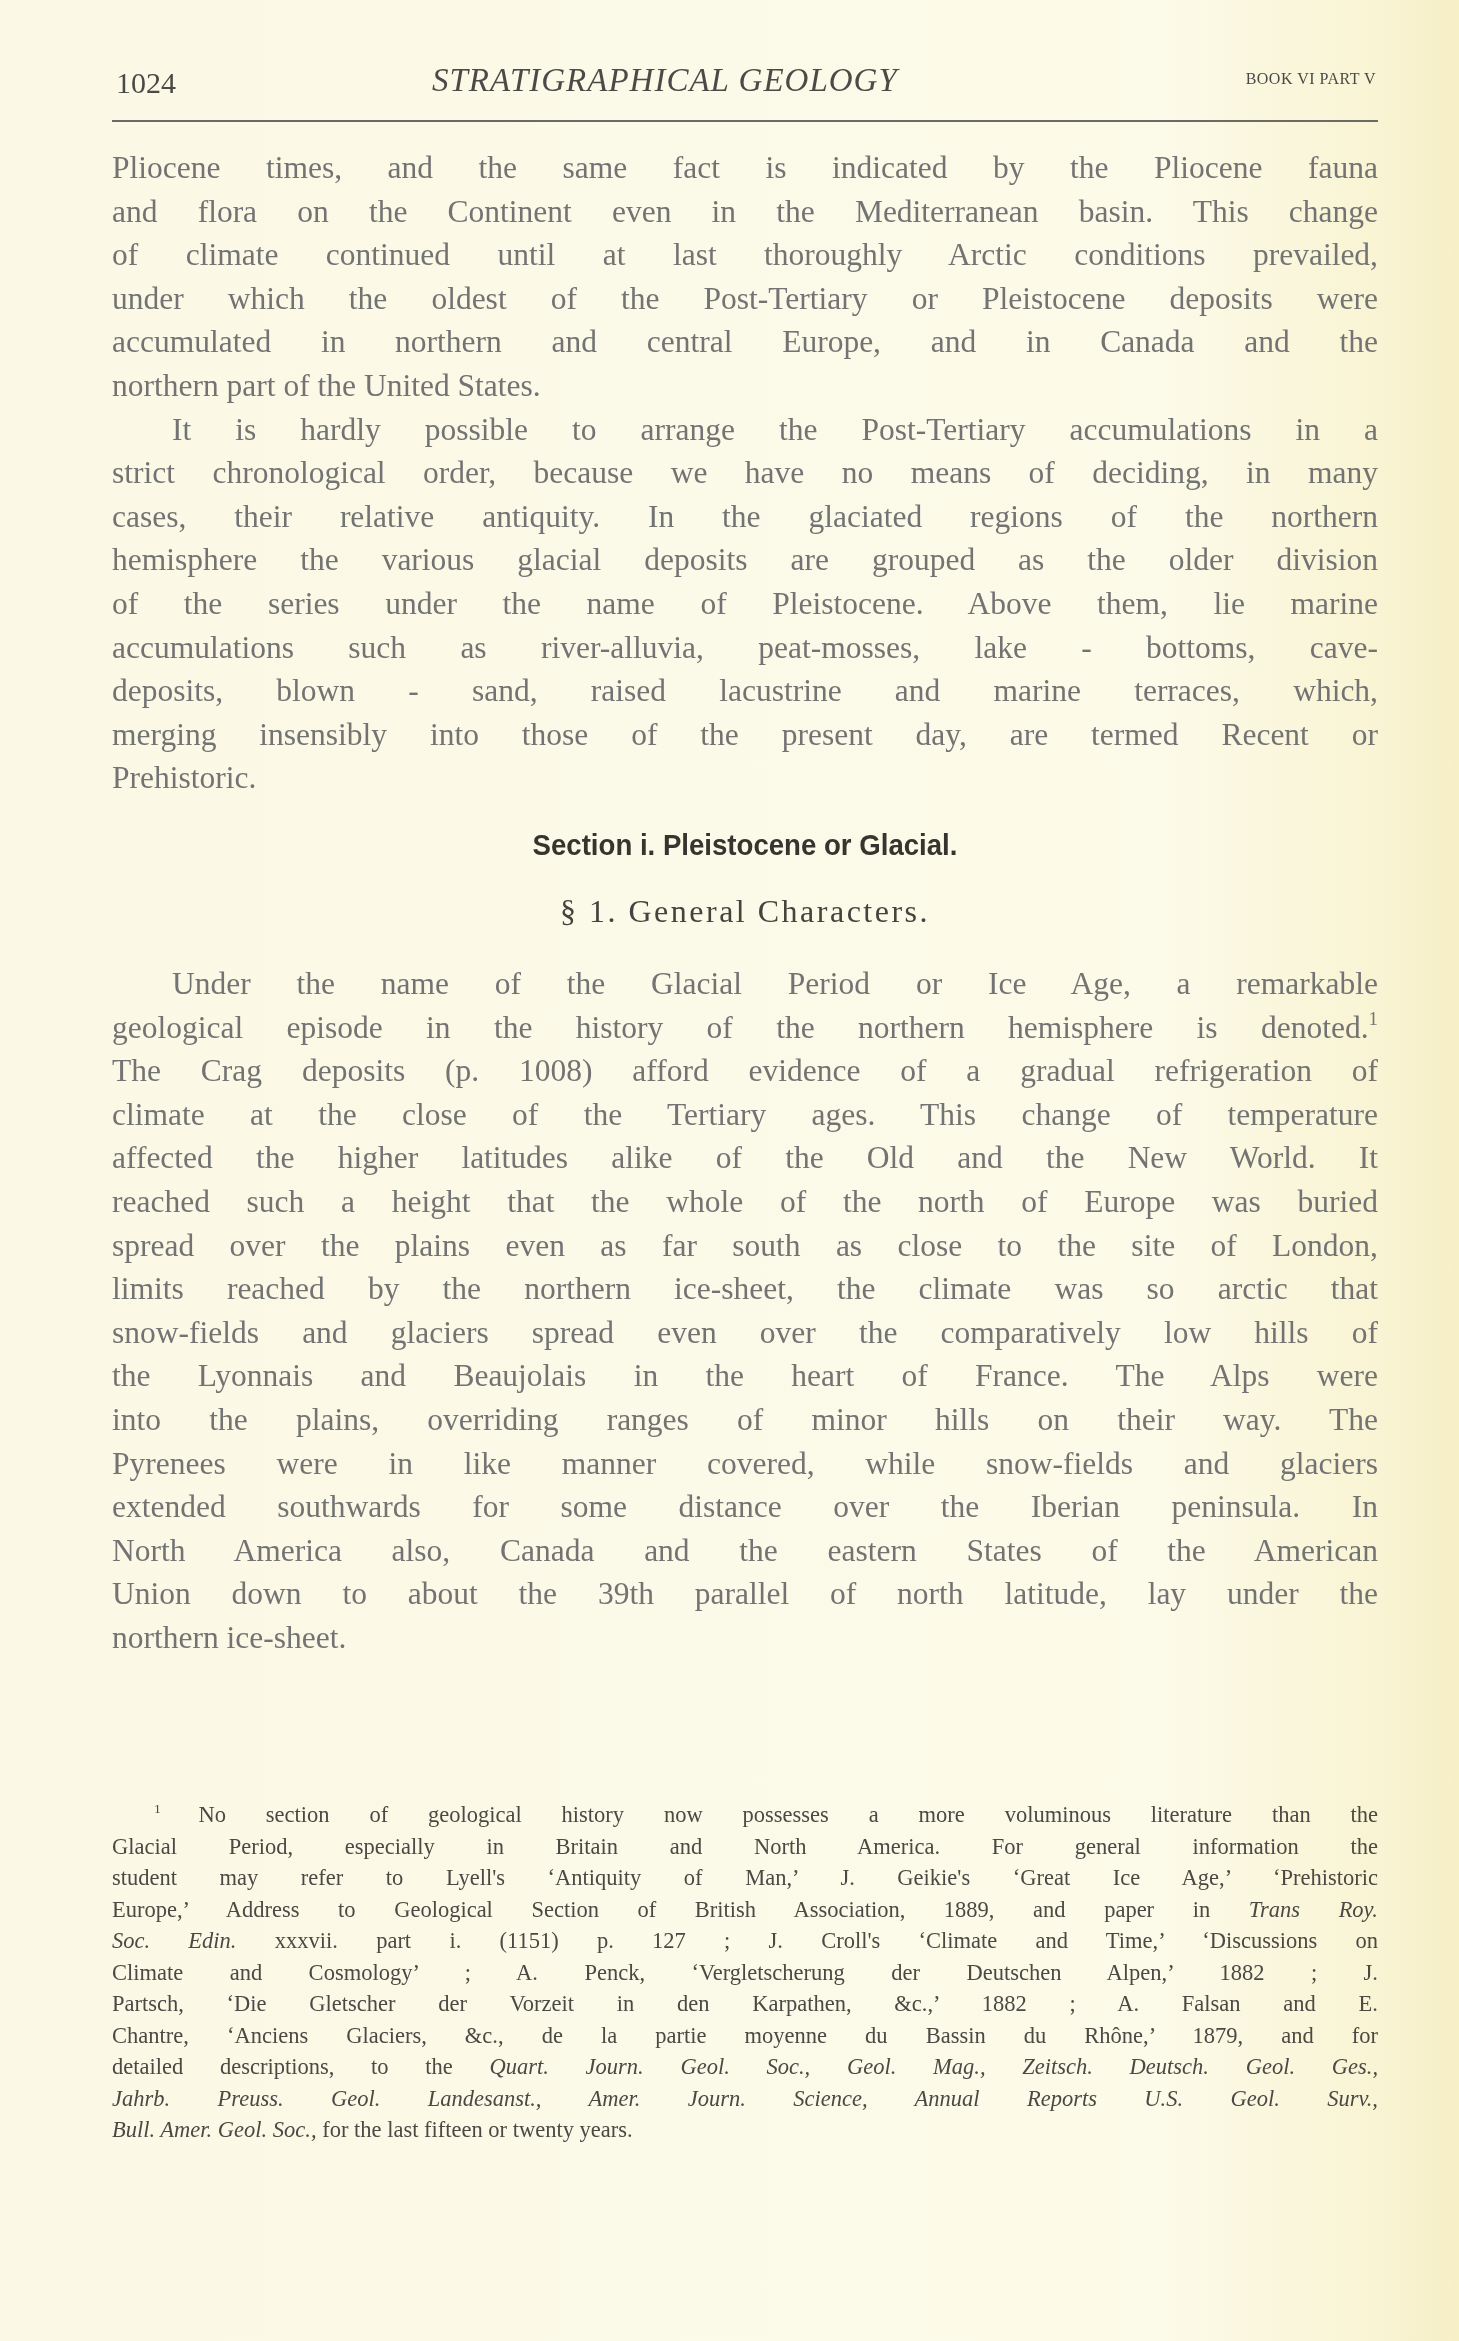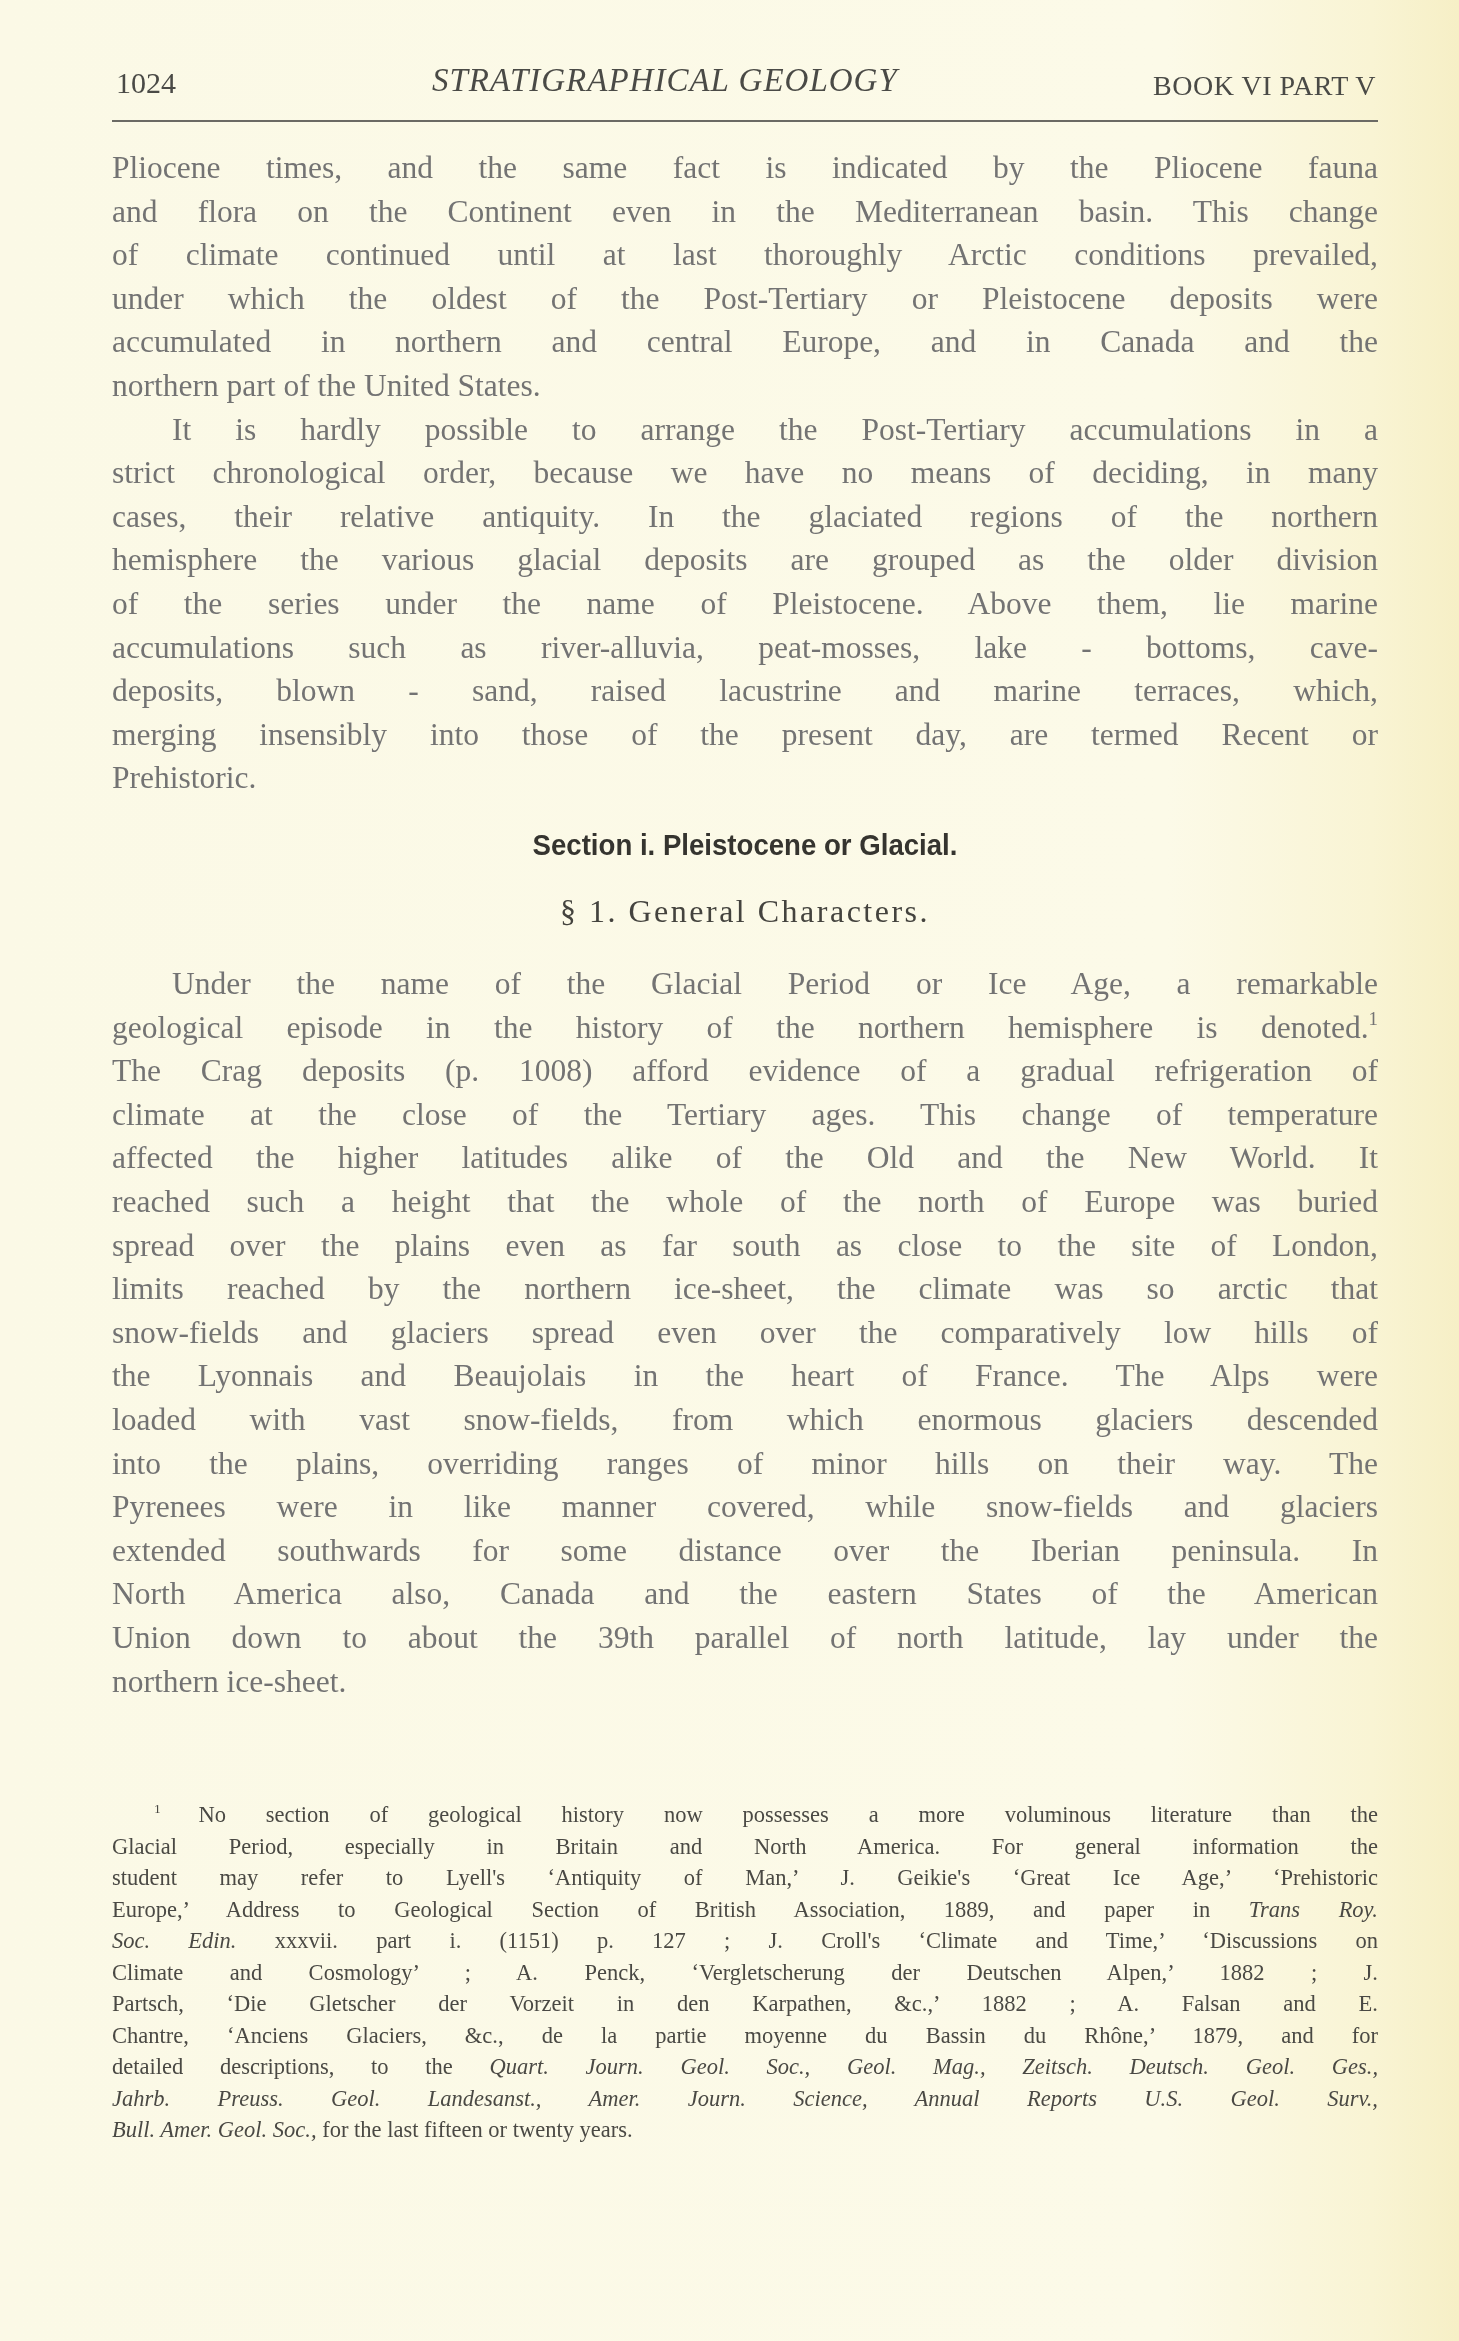--- a/index.html
+++ b/index.html
@@ -10,21 +10,21 @@
     font-family: "DejaVu Serif", "Liberation Serif", serif;
     position: relative;
   }
   .page { position: absolute; left: 112px; top: 0; width: 1266px; }
   .running-head {
     position: absolute; top: 58px; left: 0; width: 1266px; height: 46px;
     font-family: "Liberation Serif", serif; color: #4a4a46;
   }
   .rh-page { position: absolute; left: 4px; top: 8px; font-size: 30px; }
   .rh-title { position: absolute; left: 320px; top: 4px; font-size: 33px; font-style: italic; letter-spacing: 1px; }
-  .rh-book { position: absolute; right: 2px; top: 12px; font-size: 28px; letter-spacing: 0.5px; }
+  .rh-book { position: absolute; right: 2px; top: 12px; font-size: 16px; letter-spacing: 0.5px; }
   .rule { position: absolute; top: 120px; left: 0; width: 1266px; height: 2px; background: #6b6a64; }
 
   .body-text {
     position: absolute; left: 0; top: 146px; width: 1266px;
     font-family: "Liberation Serif", serif; font-size: 31.5px; line-height: 43.6px;
     text-align: justify; color: #737373;
   }
   .body-text p { margin: 0; }
   .line { display: block; text-align: justify; text-align-last: justify; white-space: nowrap; }
   .line.last { text-align-last: left; }
@@ -88,21 +88,20 @@
       <span class="line" style="padding-left:60px">Under the name of the Glacial Period or Ice Age, a remarkable</span>
       <span class="line"><span>geological episode in the history of the northern hemisphere is denoted.</span><sup>1</sup></span>
       <span class="line">The Crag deposits (p. 1008) afford evidence of a gradual refrigeration of</span>
       <span class="line">climate at the close of the Tertiary ages.  This change of temperature</span>
       <span class="line">affected the higher latitudes alike of the Old and the New World.  It</span>
       <span class="line">reached such a height that the whole of the north of Europe was buried</span>
       <span class="line">spread over the plains even as far south as close to the site of London,</span>
       <span class="line">limits reached by the northern ice-sheet, the climate was so arctic that</span>
       <span class="line">snow-fields and glaciers spread even over the comparatively low hills of</span>
       <span class="line">the Lyonnais and Beaujolais in the heart of France.  The Alps were</span>
-      <span class="line">loaded with vast snow-fields, from which enormous glaciers descended</span>
       <span class="line">into the plains, overriding ranges of minor hills on their way.  The</span>
       <span class="line">Pyrenees were in like manner covered, while snow-fields and glaciers</span>
       <span class="line">extended southwards for some distance over the Iberian peninsula.  In</span>
       <span class="line">North America also, Canada and the eastern States of the American</span>
       <span class="line">Union down to about the 39th parallel of north latitude, lay under the</span>
       <span class="line last">northern ice-sheet.</span>
     </p>
   </div>
 
   <div class="footnote" id="footnote">

